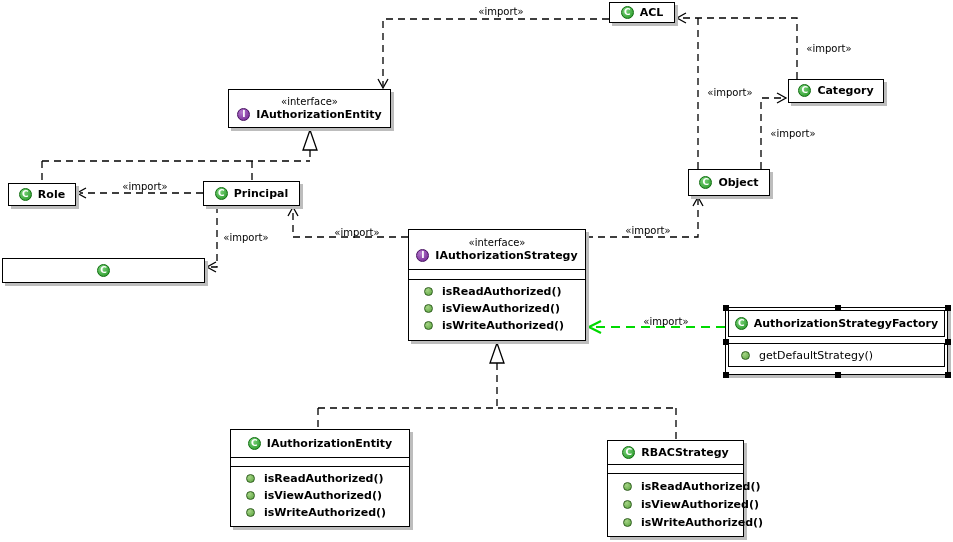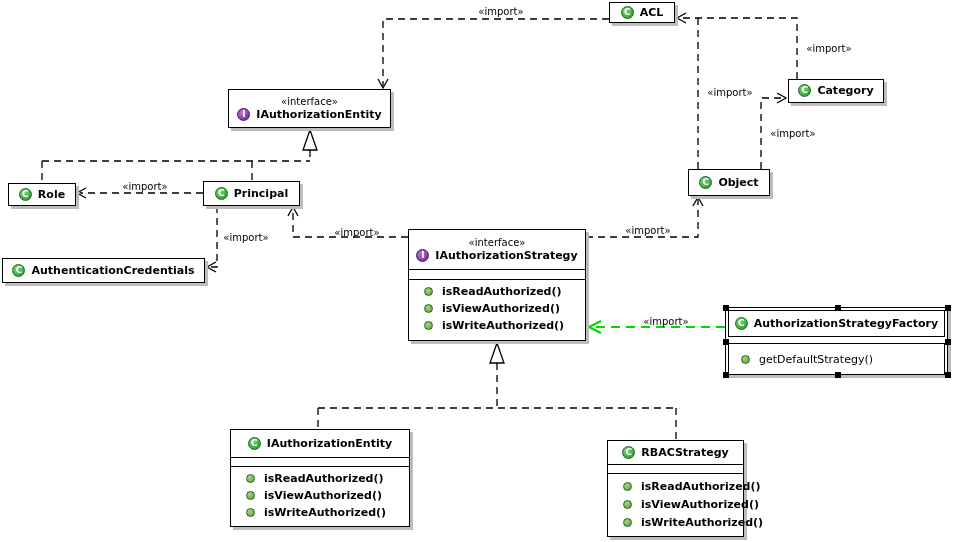--- a/index.html
+++ b/index.html
@@ -140,21 +140,20 @@
         <div class="titlerow">
           <span class="cicon class">C</span>
           <span class="nm">Principal</span>
         </div>
       </div>
     </div>
     <div class="node" style="left: 2px; top: 258px; width: 203px; height: 25px;">
       <div class="hdr" style="height: 22px;">
         <div class="titlerow">
           <span class="cicon class">C</span>
-          <span class="nm">AuthenticationCredentials</span>
         </div>
       </div>
     </div>
     <div class="node" style="left: 408px; top: 229px; width: 178px; height: 112px;">
       <div class="hdr" style="height: 39px;">
         <div class="stereo">«interface»</div>
         <div class="titlerow">
           <span class="cicon iface">I</span>
           <span class="nm">IAuthorizationStrategy</span>
         </div>
@@ -175,21 +174,21 @@
         </div>
       </div>
     </div>
     <div class="node selected" style="left: 725px; top: 307px; width: 223px; height: 68px;">
       <div class="selbox" style="left: 2px; right: 2px; top: 2px; height: 27px; display: flex; align-items: center; justify-content: center;">
         <div class="titlerow" style="justify-content: center;">
           <span class="cicon class">C</span>
           <span class="nm">AuthorizationStrategyFactory</span>
         </div>
       </div>
-      <div class="selbox" style="left: 2px; right: 2px; top: 35px; height: 32px; display: flex; align-items: center;">
+      <div class="selbox" style="left: 2px; right: 2px; top: 35px; height: 24px; display: flex; align-items: center;">
         <div class="oprow" style="height: 26px; padding-left: 12px;">
           <span class="mdot"></span>
           <span>getDefaultStrategy()</span>
         </div>
       </div>
       <div class="handle" style="left: -3px; top: -3px;"></div>
       <div class="handle" style="left: 108.5px; top: -3px;"></div>
       <div class="handle" style="left: 219px; top: -3px;"></div>
       <div class="handle" style="left: -3px; top: 31px;"></div>
       <div class="handle" style="left: 219px; top: 31px;"></div>

